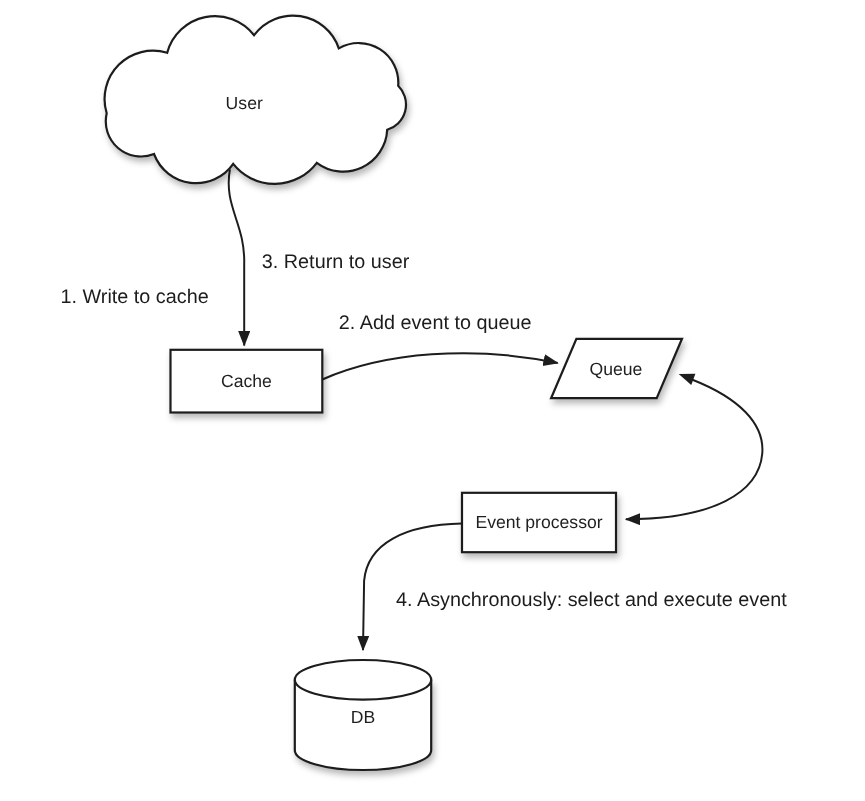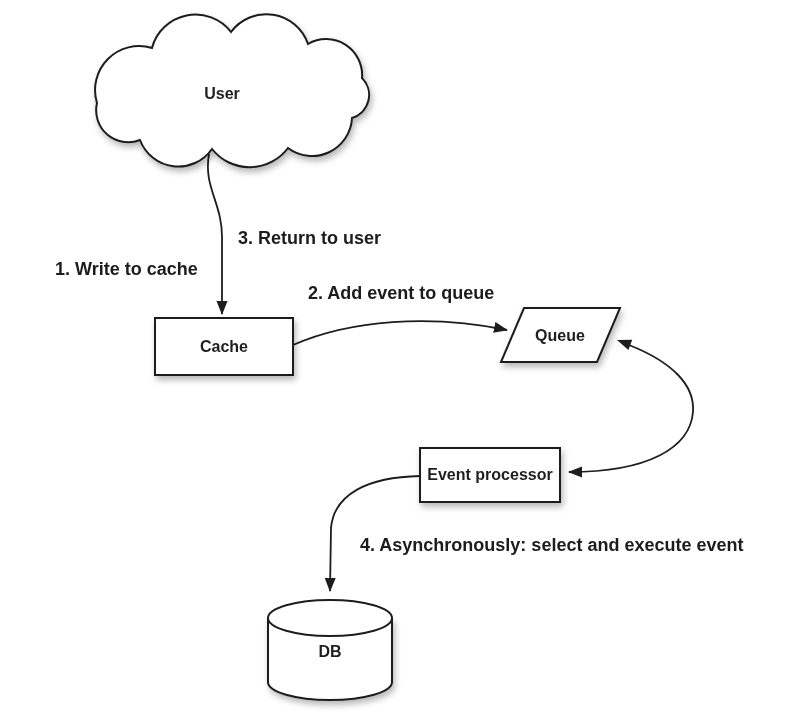--- a/index.html
+++ b/index.html
@@ -9,21 +9,20 @@
     width: 786px;
     height: 728px;
     overflow: hidden;
     font-family: "Liberation Sans", "DejaVu Sans", sans-serif;
   }
   .canvas-wrap {
     position: relative;
     width: 786px;
     height: 728px;
     background: #ffffff;
-    font-weight: bold;
   }
   svg { display: block; }
   .shape {
     fill: #ffffff;
     stroke: #1d1d1d;
     stroke-width: 2;
   }
   .edge {
     fill: none;
     stroke: #1d1d1d;

